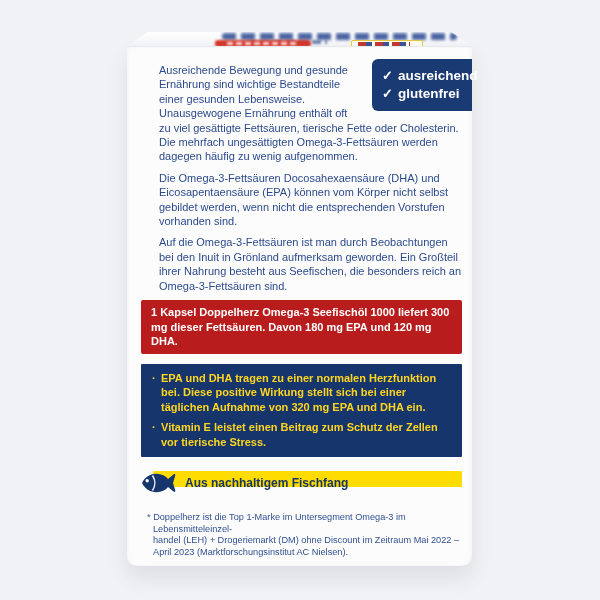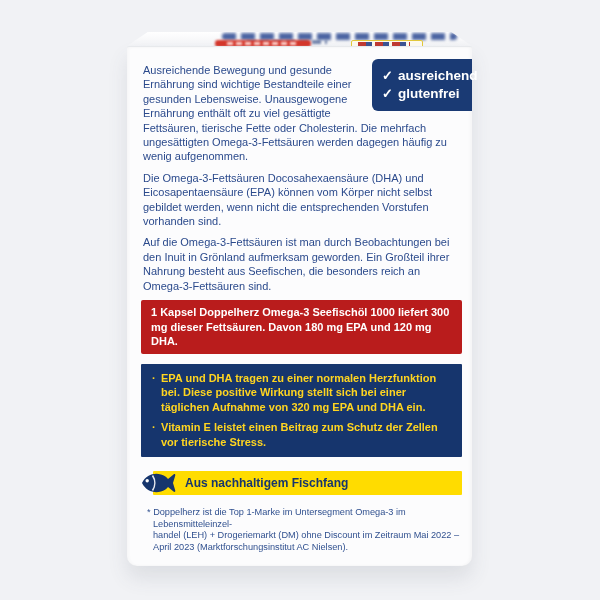--- a/index.html
+++ b/index.html
@@ -53,21 +53,21 @@
     border-radius:2px 2px 10px 10px;
     padding:16px 10px 0 16px;
     border-top:1px solid #e7e9ec;
     box-shadow:0 12px 20px rgba(70,80,100,.12),
                inset 2px 0 3px rgba(0,0,0,.025),
                inset -2px 0 3px rgba(0,0,0,.03);
     color:#2b4a8c;
     font-size:11px;line-height:14.4px;
   }
 
-  .face p{margin:0 0 7px 0;}
+  .face p{margin:0 0 7px 16px;}
 
   
   .free-badge{
     float:right;width:100px;height:52px;
     margin:-4px -10px 8px 10px;
     background:#1a3a74;border-radius:6px 0 0 6px;
     display:flex;flex-direction:column;justify-content:center;
     padding-left:10px;box-sizing:border-box;gap:2px;
   }
   .free-badge .row{display:flex;align-items:center;gap:5px;
@@ -86,32 +86,32 @@
     margin:10px 0 0 -2px;
     background:#16356d;color:#ffd520;font-weight:bold;
     padding:7px 11px 8px 11px;line-height:14.5px;border-radius:1px;
   }
   .claims-box .claim{display:flex;}
   .claims-box .claim + .claim{margin-top:6px;}
   .claims-box .mark{width:9px;flex:0 0 9px;}
 
   
   .banner{
-    position:relative;margin:14px 0 0 10px;height:24px;
+    position:relative;margin:14px 0 0 10px;height:16px;
     background:#ffdc00;border-radius:1px;
   }
   .banner .fish{position:absolute;left:-13px;top:-1px;width:36px;height:26px;}
   .banner .label{
     display:block;padding-left:32px;line-height:24px;
     color:#16356d;font-weight:bold;font-size:12px;
   }
 
   
   .footnote{
-    margin-top:12px;padding-left:10px;text-indent:-6px;
+    margin-top:25px;padding-left:10px;text-indent:-6px;
     font-size:9.2px;line-height:11.6px;color:#30508f;
     white-space:pre-line;
   }
 </style>
 </head>
 <body>
 
 <div class="stage">
   <div class="carton">
 

